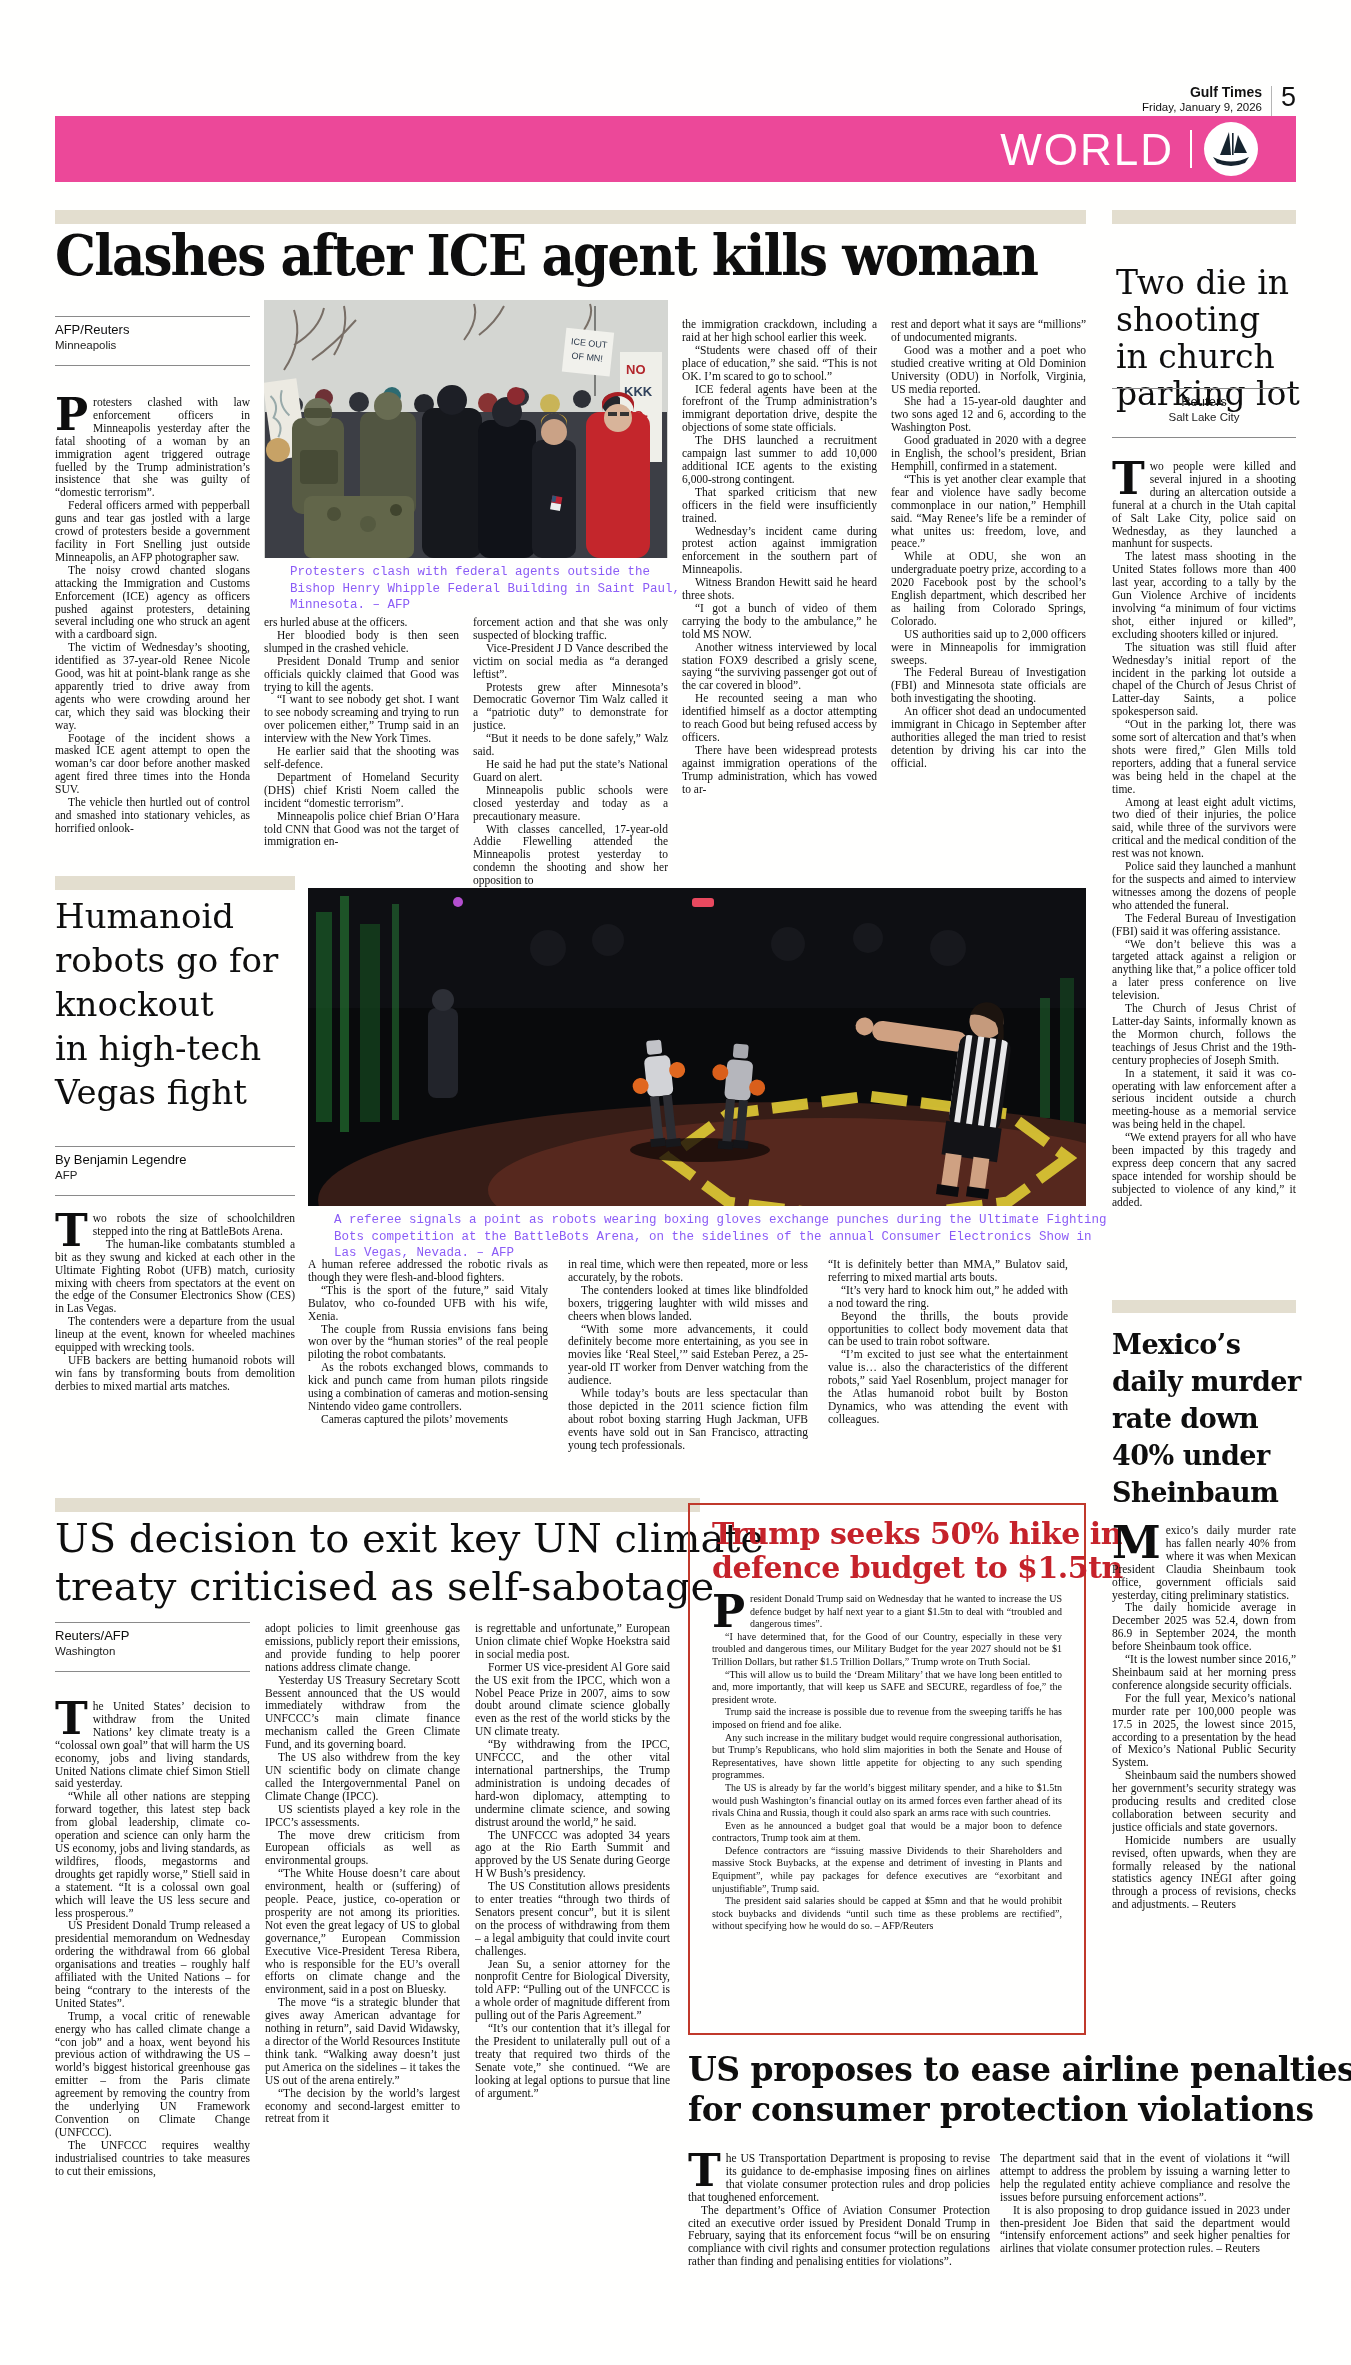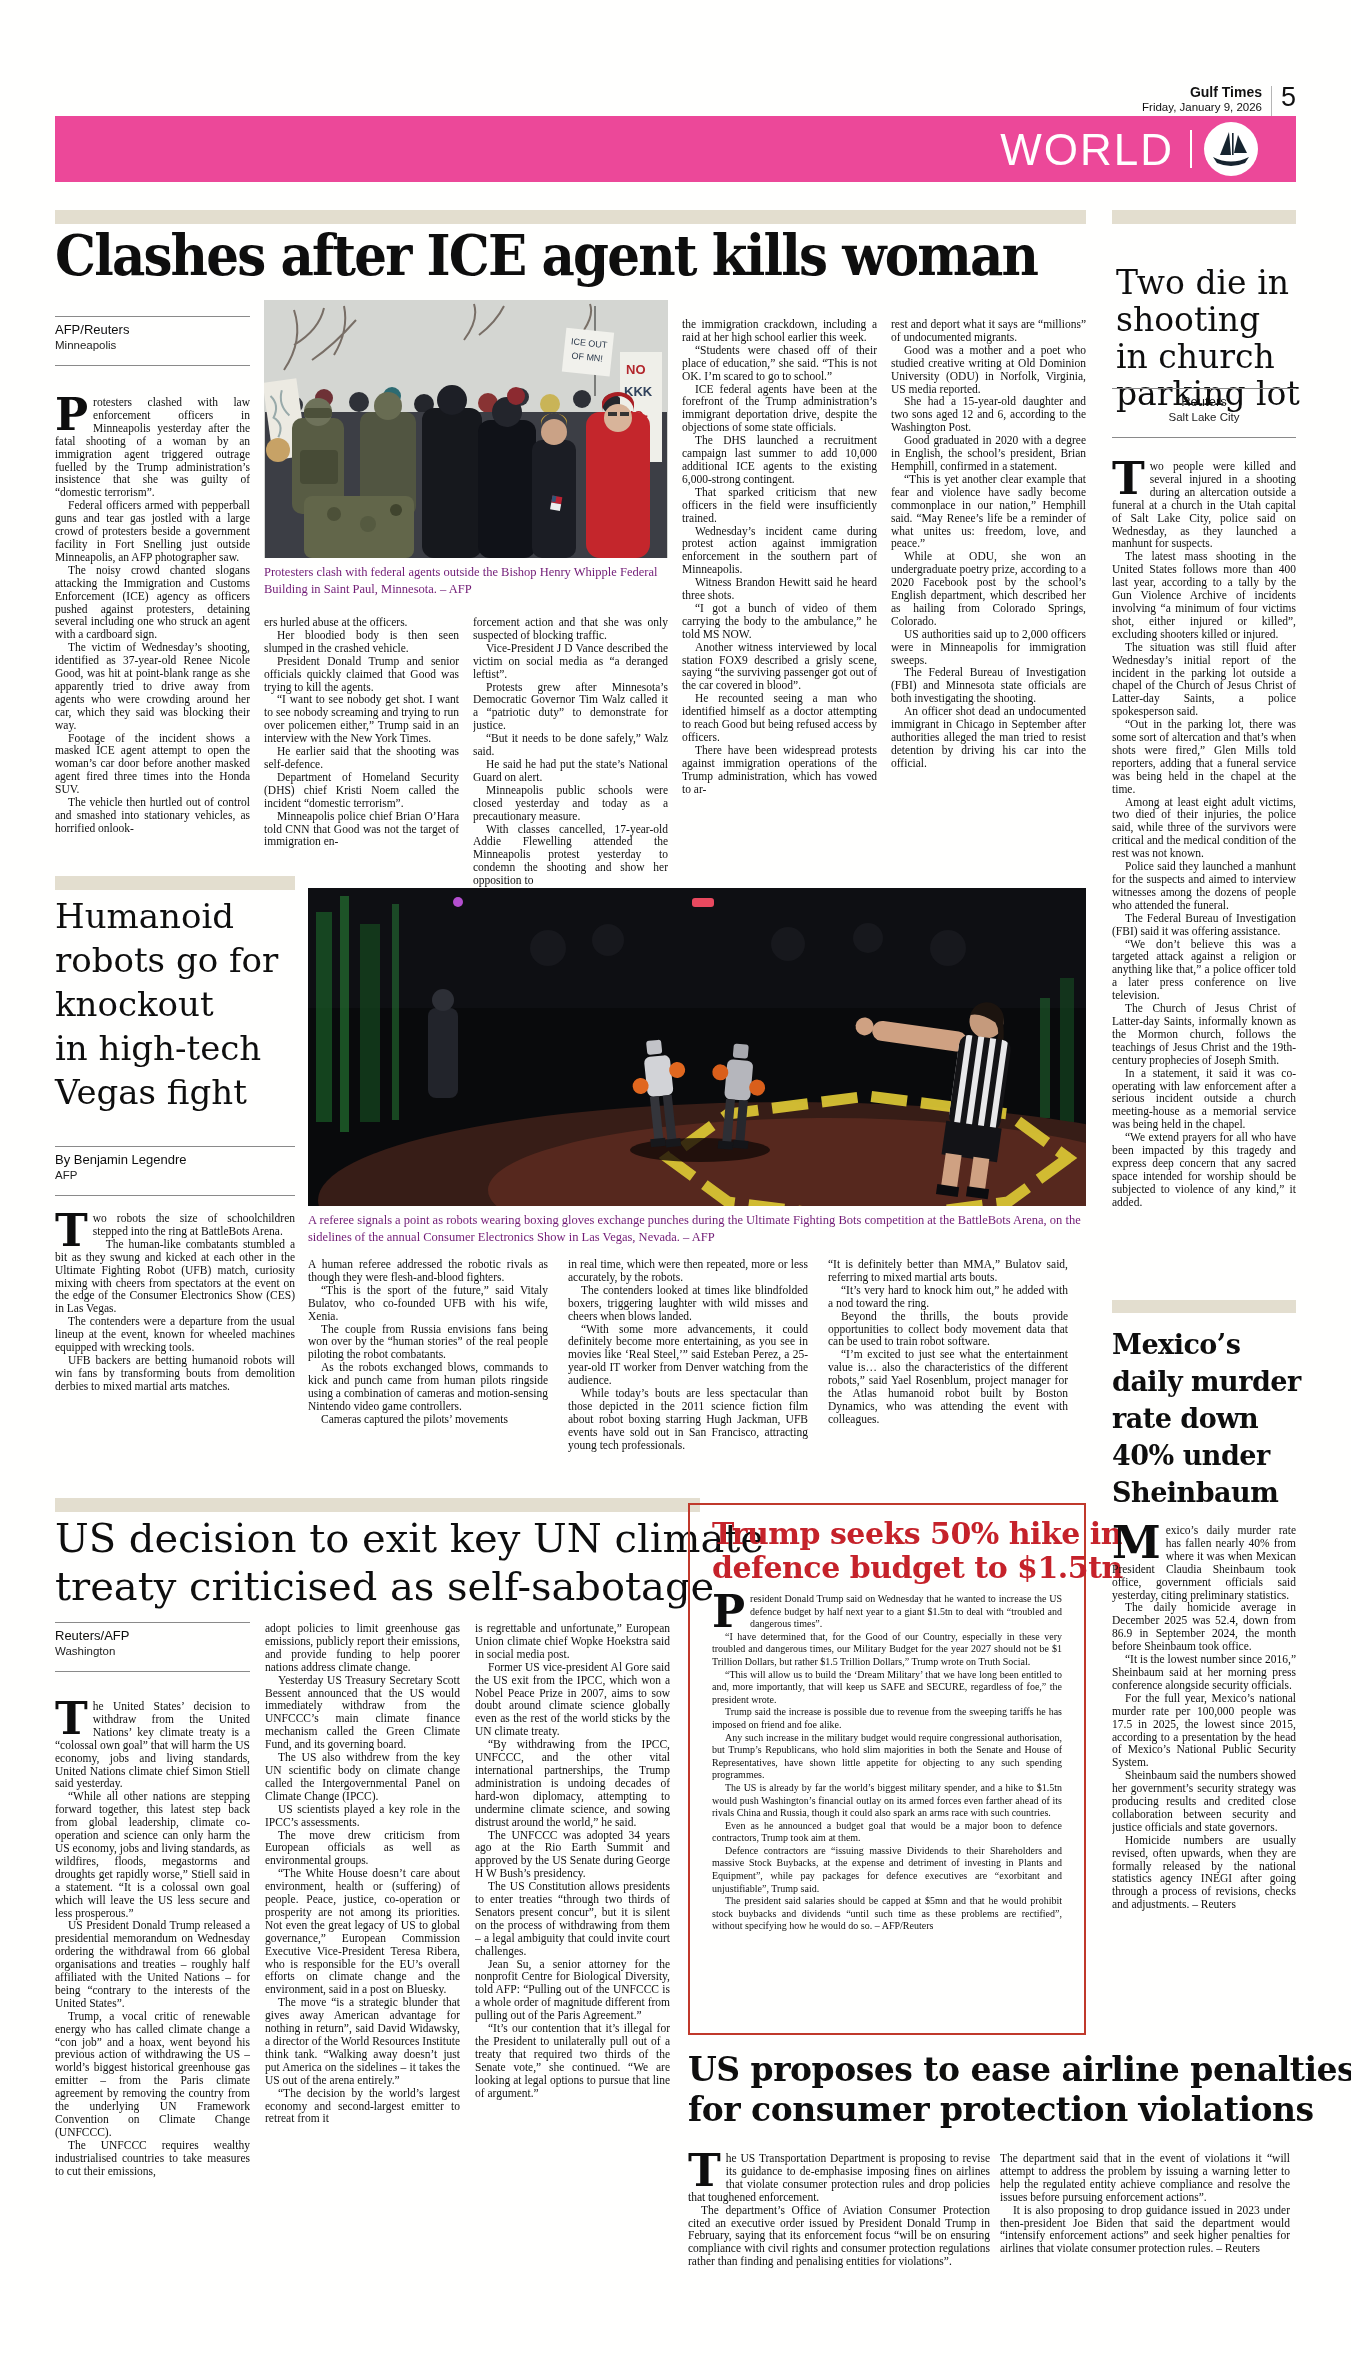--- a/index.html
+++ b/index.html
@@ -30,21 +30,21 @@
   
   .byline{border-top:1.5px solid #8a8a8a;border-bottom:1.5px solid #8a8a8a;padding:5px 0 12px;}
   .byline .agency{font-family:"Liberation Sans",sans-serif;font-weight:400;font-size:13px;line-height:16px;}
   .byline .city{font-family:Liberation Sans, sans-serif;font-size:11.5px;line-height:15px;color:#222;}
   
   .bodycol{font-size:11.5px;line-height:12.9px;text-align:justify;overflow:hidden;}
   .bodycol p{margin:0;}
   .bodycol p + p{text-indent:13px;}
   .bodycol p.dropcap::first-letter{float:left;font-family:"DejaVu Serif",serif;font-weight:700;
     font-size:44px;line-height:34px;padding:2px 5px 0 0;}
-  .caption{font-family:Liberation Serif, serif;font-size:12.5px;line-height:16.5px;color:#701a75;}
+  .caption{font-family:Liberation Mono, monospace;font-size:12.5px;line-height:16.5px;color:#8b5cf6;margin-left:26px;}
   
   .tbox{border:2px solid #c0392b;box-sizing:border-box;padding:12px 22px 8px;}
   .tbox .bodycol-inner{font-size:10px;line-height:12.6px;text-align:justify;overflow:hidden;height:426px;margin-top:8px;}
   .tbox .bodycol-inner p{margin:0;}
   .tbox .bodycol-inner p + p{text-indent:13px;}
   .tbox .bodycol-inner p.dropcap::first-letter{float:left;font-family:"DejaVu Serif",serif;font-weight:700;
     font-size:44px;line-height:34px;padding:2px 5px 0 0;}
   svg{display:block;}
 </style>
 </head>

